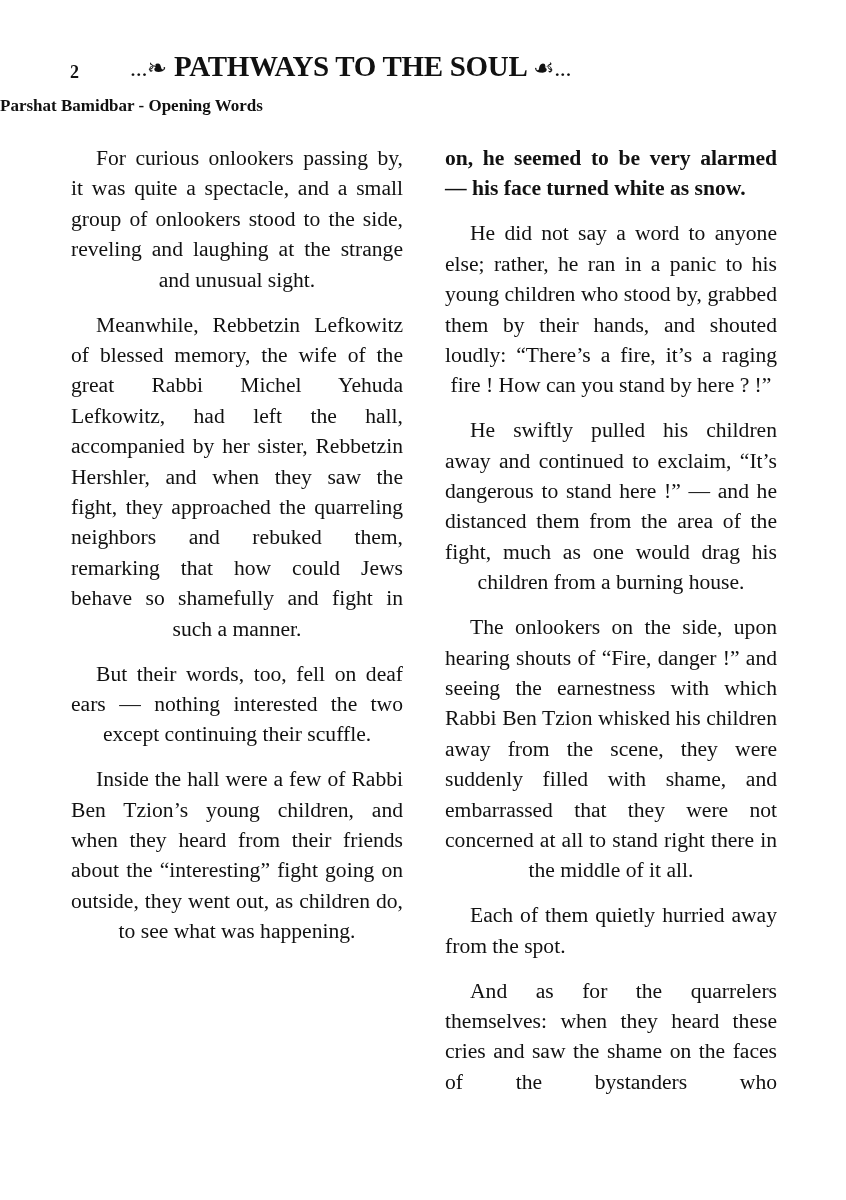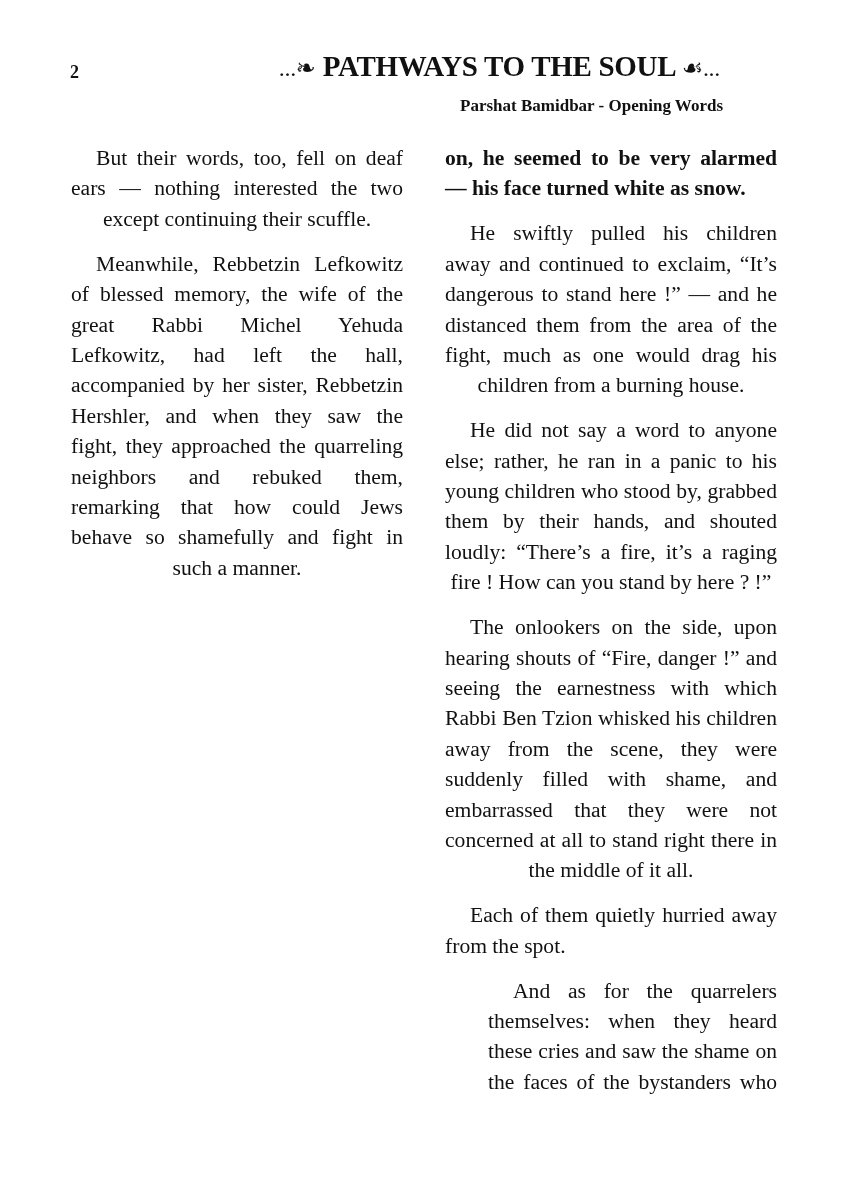--- a/index.html
+++ b/index.html
@@ -1,43 +1,45 @@
 <!DOCTYPE html>
 <html><head>
 <meta charset="utf-8">
 <style>
   html, body { margin: 0; padding: 0; background: #ffffff; }
   body { width: 846px; height: 1200px; position: relative; overflow: hidden; color: #111; font-family: "Liberation Serif", serif; }
   .page-num { position: absolute; left: 70px; top: 62px; font-size: 18px; font-weight: bold; }
-  .header { position: absolute; left: 130px; top: 50px; width: 590px; text-align: right; font-size: 29px; font-weight: bold; letter-spacing: -0.3px; white-space: nowrap; }
+  .header { position: absolute; left: 130px; top: 50px; width: 590px; text-align: left; font-size: 29px; font-weight: bold; letter-spacing: -0.3px; white-space: nowrap; }
   .orn { font-weight: normal; font-size: 24px; }
-  .subtitle { position: absolute; left: 0; width: 723px; top: 96px; text-align: right; font-size: 17px; font-weight: bold; }
+  .subtitle { position: absolute; left: 0; width: 723px; top: 96px; text-align: left; font-size: 17px; font-weight: bold; }
   .col { position: absolute; top: 143px; width: 332px; font-size: 21.6px; line-height: 30.4px; }
   .col.left { left: 71px; }
   .col.right { left: 445px; }
   .col p { margin: 0 0 14.5px 0; text-align: justify; text-indent: 25px; }
   .col p.noindent { text-indent: 0; font-weight: bold; }
   .col p.center-last { text-align-last: center; }
 </style>
 </head>
 <body>
 
 <div class="page-num">2</div>
 <div class="header">
   <span class="orn">...❧</span>
   <span>PATHWAYS TO THE SOUL</span>
   <span class="orn">☙...</span>
 </div>
 <div class="subtitle">Parshat Bamidbar - Opening Words</div>
 
 <div class="col left">
+  <p class="center-last">For curious onlookers passing by, it was quite a spectacle, and a small group of onlookers stood to the side, reveling and laughing at the strange and unusual sight.</p>
+  <p class="center-last">Meanwhile, Rebbetzin Lefkowitz of blessed memory, the wife of the great Rabbi Michel Yehuda Lefkowitz, had left the hall, accompanied by her sister, Rebbetzin Hershler, and when they saw the fight, they approached the quarreling neighbors and rebuked them, remarking that how could Jews behave so shamefully and fight in such a manner.</p>
   <p class="center-last">But their words, too, fell on deaf ears — nothing interested the two except continuing their scuffle.</p>
-  <p class="center-last">Meanwhile, Rebbetzin Lefkowitz of blessed memory, the wife of the great Rabbi Michel Yehuda Lefkowitz, had left the hall, accompanied by her sister, Rebbetzin Hershler, and when they saw the fight, they approached the quarreling neighbors and rebuked them, remarking that how could Jews behave so shamefully and fight in such a manner.</p>
+  <p class="center-last">Inside the hall were a few of Rabbi Ben Tzion’s young children, and when they heard from their friends about the “interesting” fight going on outside, they went out, as children do, to see what was happening.</p>
 </div>
 
 <div class="col right">
   <p class="noindent">on, he seemed to be very alarmed — his face turned white as snow.</p>
+  <p class="center-last">He did not say a word to anyone else; rather, he ran in a panic to his young children who stood by, grabbed them by their hands, and shouted loudly: “There’s a fire, it’s a raging fire ! How can you stand by here ? !”</p>
   <p class="center-last">He swiftly pulled his children away and continued to exclaim, “It’s dangerous to stand here !” — and he distanced them from the area of the fight, much as one would drag his children from a burning house.</p>
-  <p class="center-last">He did not say a word to anyone else; rather, he ran in a panic to his young children who stood by, grabbed them by their hands, and shouted loudly: “There’s a fire, it’s a raging fire ! How can you stand by here ? !”</p>
   <p class="center-last">The onlookers on the side, upon hearing shouts of “Fire, danger !” and seeing the earnestness with which Rabbi Ben Tzion whisked his children away from the scene, they were suddenly filled with shame, and embarrassed that they were not concerned at all to stand right there in the middle of it all.</p>
   <p>Each of them quietly hurried away from the spot.</p>
-  <p style="text-align-last: justify; margin-left: 43px;">And as for the quarrelers themselves: when they heard these cries and saw the shame on the faces of the bystanders who</p>
+  <p style="text-align-last: justify;">And as for the quarrelers themselves: when they heard these cries and saw the shame on the faces of the bystanders who</p>
 </div>
 
 </body></html>

